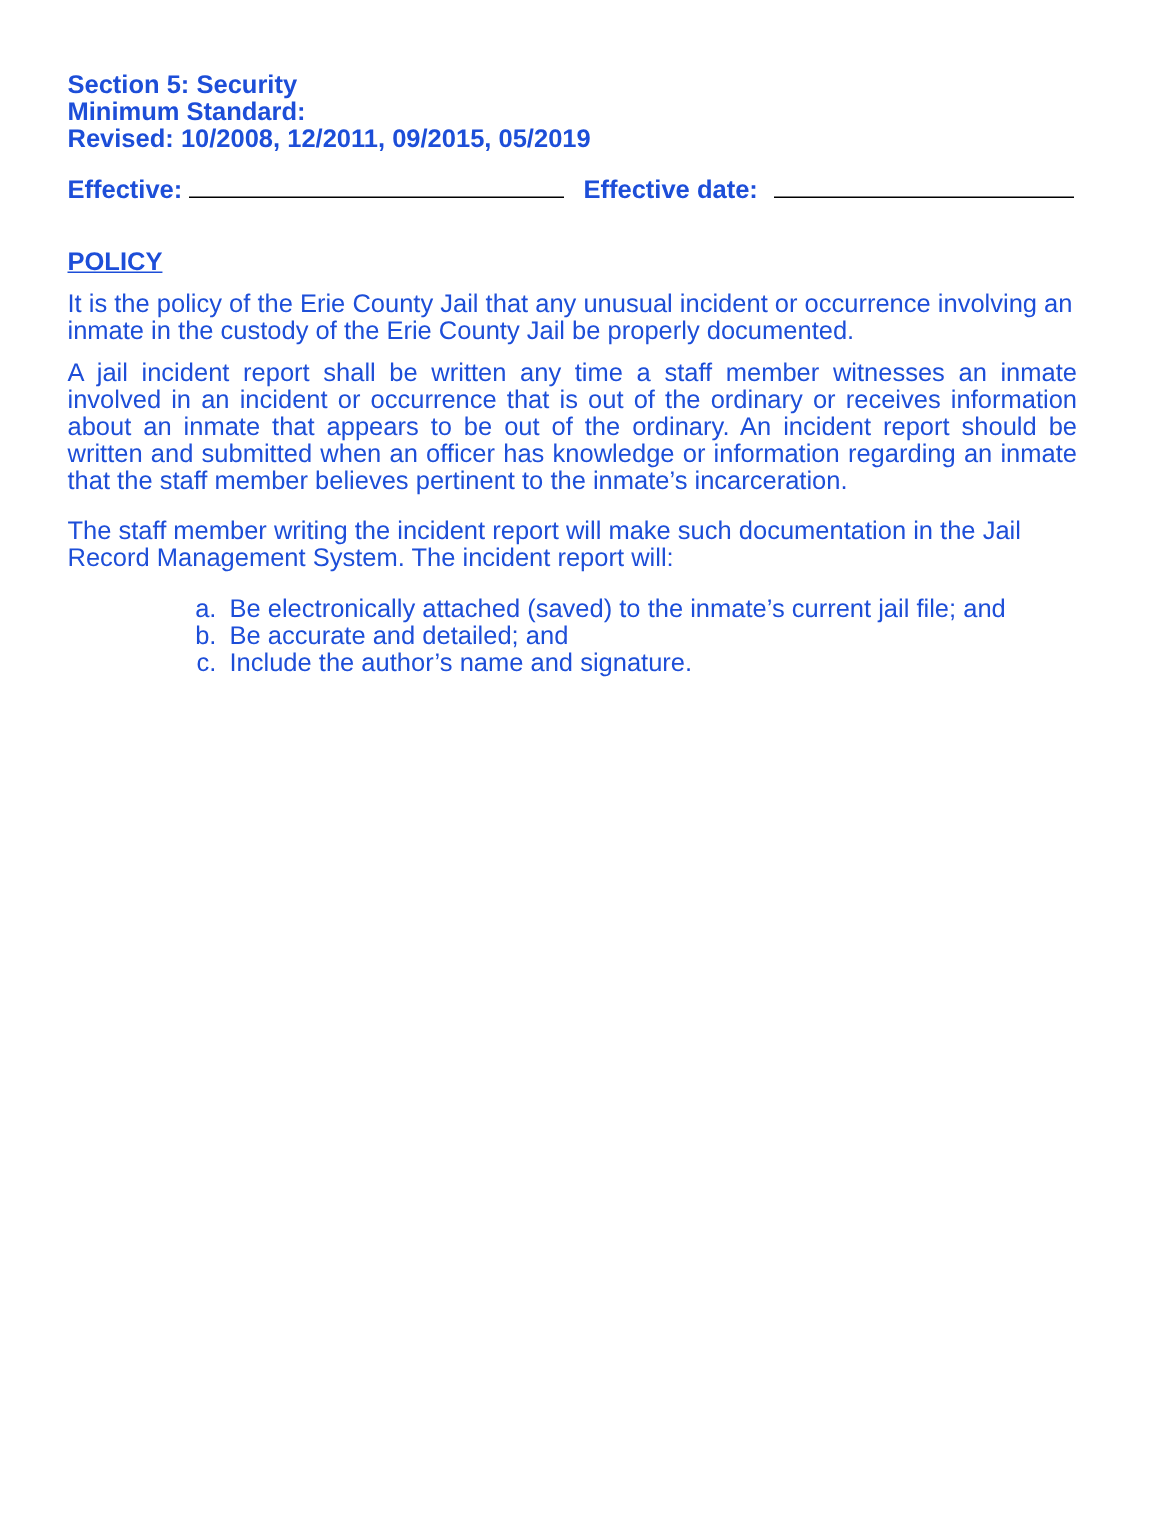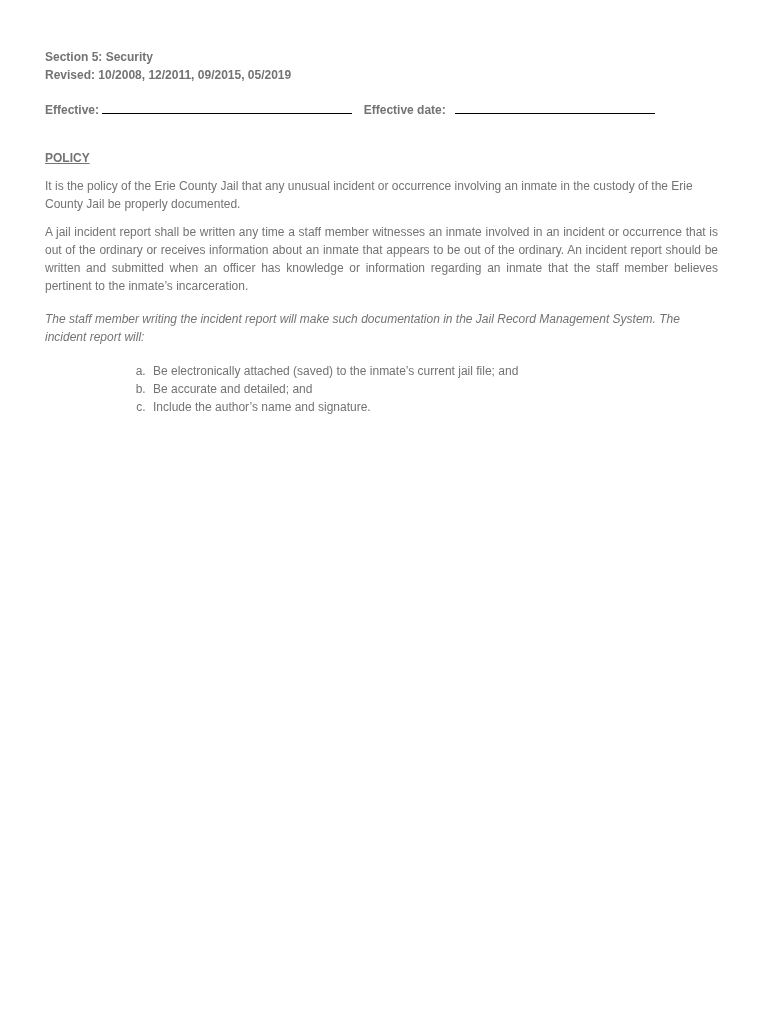--- a/index.html
+++ b/index.html
@@ -8,22 +8,22 @@
     background: #ffffff;
   }
   .page {
     position: relative;
     width: 770px;
     height: 1024px;
     background: #ffffff;
     box-sizing: border-box;
     padding: 48px 52px 0 45px;
     font-family: "Liberation Sans", sans-serif;
-    font-size: 12px;
-    color: #737373;
+    font-size: 17px;
+    color: #1d4ed8;
     overflow: hidden;
   }
   p {
     margin: 0;
     line-height: 18px;
   }
   .bold { font-weight: bold; }
   .heading {
     font-weight: bold;
     text-decoration: underline;
@@ -47,39 +47,39 @@
     margin-left: 88px;
   }
   .body-para {
     margin-top: 10px;
   }
   .justify {
     text-align: justify;
   }
   .para-gap {
     margin-top: 15px;
-    font-style: italic;
   }
   ol.alpha-list {
     list-style-type: lower-alpha;
     margin: 16px;
     padding-left: 88px;
     line-height: 18px;
   }
   ol.alpha-list li {
     padding-left: 4px;
   }
 </style>
 </head>
 <body>
 
 <div class="page">
 
   <div>
     <p class="bold">Section 5: Security</p>
+    <p class="bold">Minimum Standard:</p>
     <p class="bold">Revised: 10/2008, 12/2011, 09/2015, 05/2019</p>
   </div>
 
   <div class="auth-line">
     <span class="bold">Effective:</span>
     <span class="sig-line authorized"></span>
     <span class="bold">Effective date:</span>
     <span class="sig-line effective"></span>
   </div>
 

